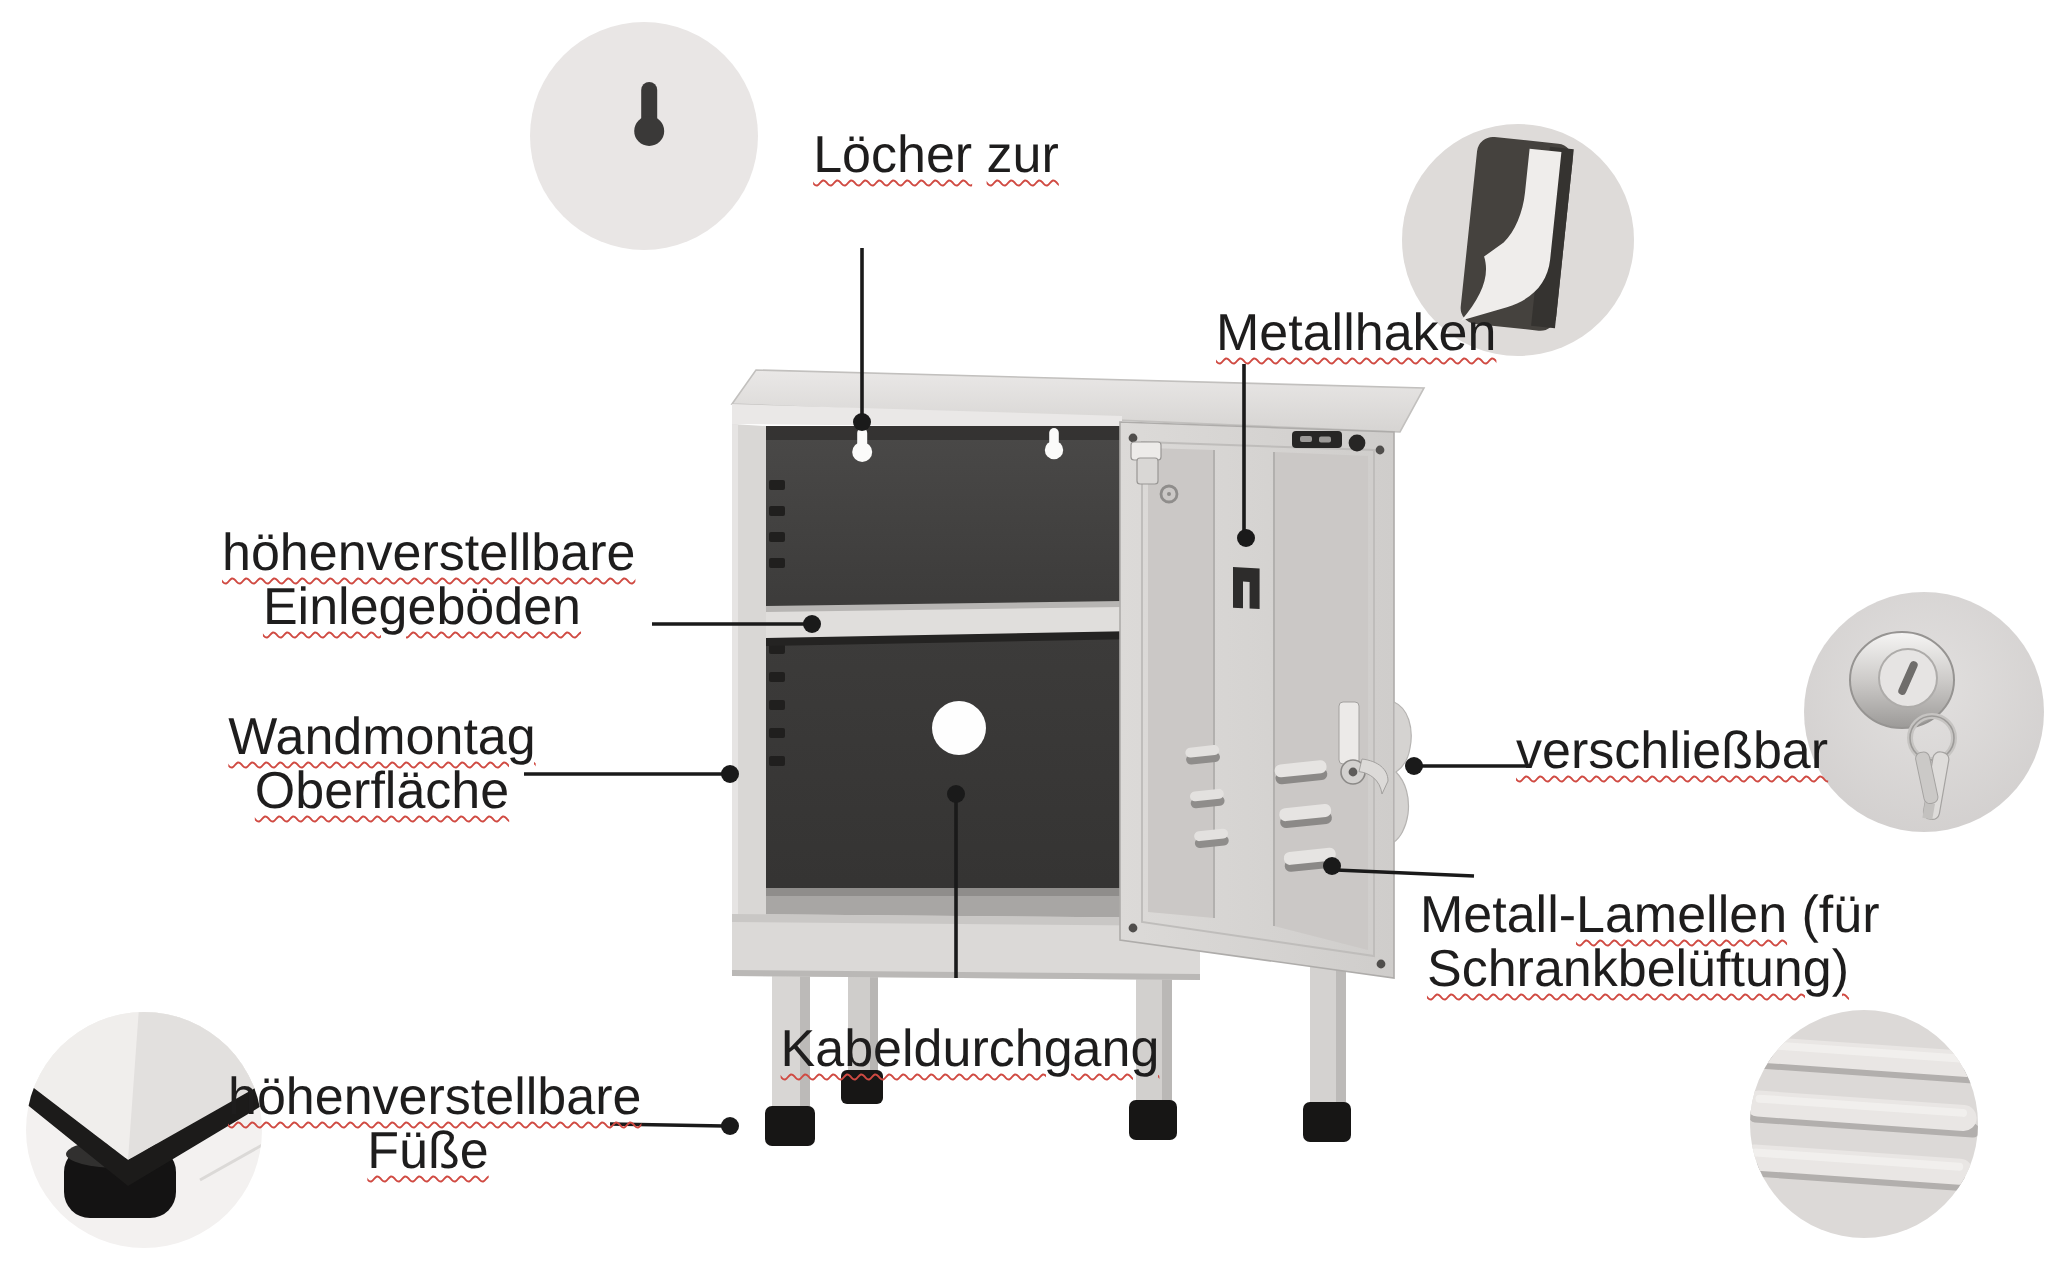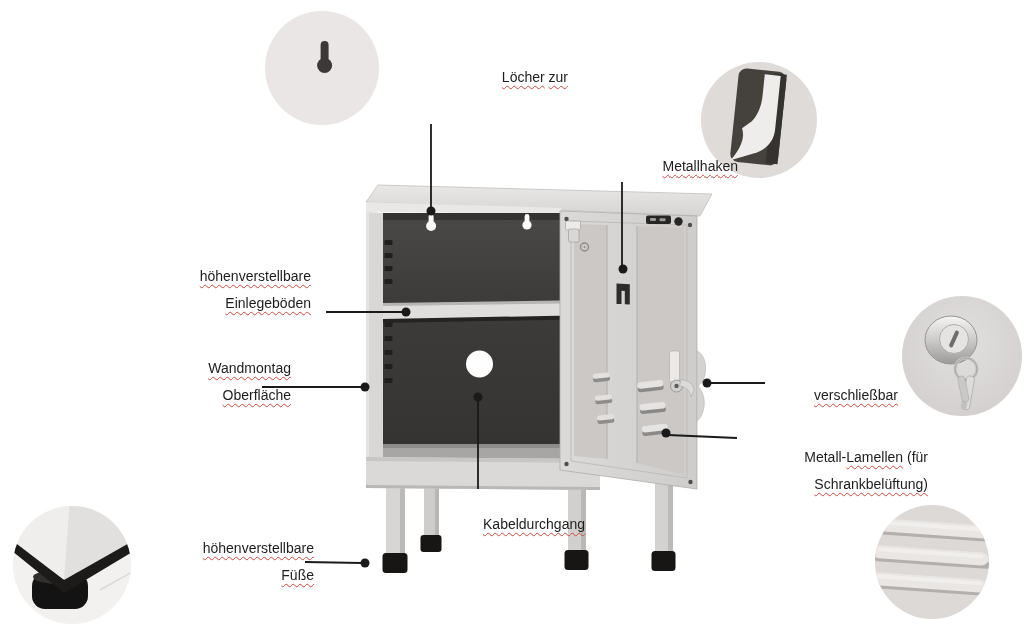--- a/index.html
+++ b/index.html
@@ -6,39 +6,39 @@
   .stage{
     position:relative;
     width:1025px;height:632px;
     background:var(--bg,#ffffff);
     overflow:hidden;
     font-family:"Liberation Sans",sans-serif;
   }
   .stage svg{position:absolute;left:0;top:0;}
   .label{
     position:absolute;
-    font-size:14px;
+    font-size:26px;
     line-height:27px;
     color:var(--text,#1e1d1d);
-    text-align:right;
+    text-align:center;
     white-space:nowrap;
   }
   .label .lbl-line{display:block;}
   .sp{
     text-decoration-line:underline;
     text-decoration-style:wavy;
     text-decoration-color:var(--squiggle,#d04a42);
     text-decoration-thickness:1px;
     text-underline-offset:3px;
   }
   #lbl-wall-mount{left:368px;top:64px;width:200px;}
   #lbl-hook{left:608px;top:153px;width:130px;}
   #lbl-shelves{left:111px;top:263px;width:200px;}
   #lbl-magnetic{left:91px;top:355px;width:200px;}
-  #lbl-lockable{left:758px;top:362px;width:140px;margin-top:20px;}
+  #lbl-lockable{left:758px;top:362px;width:140px;}
   #lbl-louvers{left:710px;top:444px;width:218px;}
   #lbl-cable{left:385px;top:511px;width:200px;}
   #lbl-feet{left:114px;top:535px;width:200px;}
 </style>
 </head>
 <body>
 
 <div class="stage">
 
 <svg width="1025" height="632" viewBox="0 0 1025 632">

